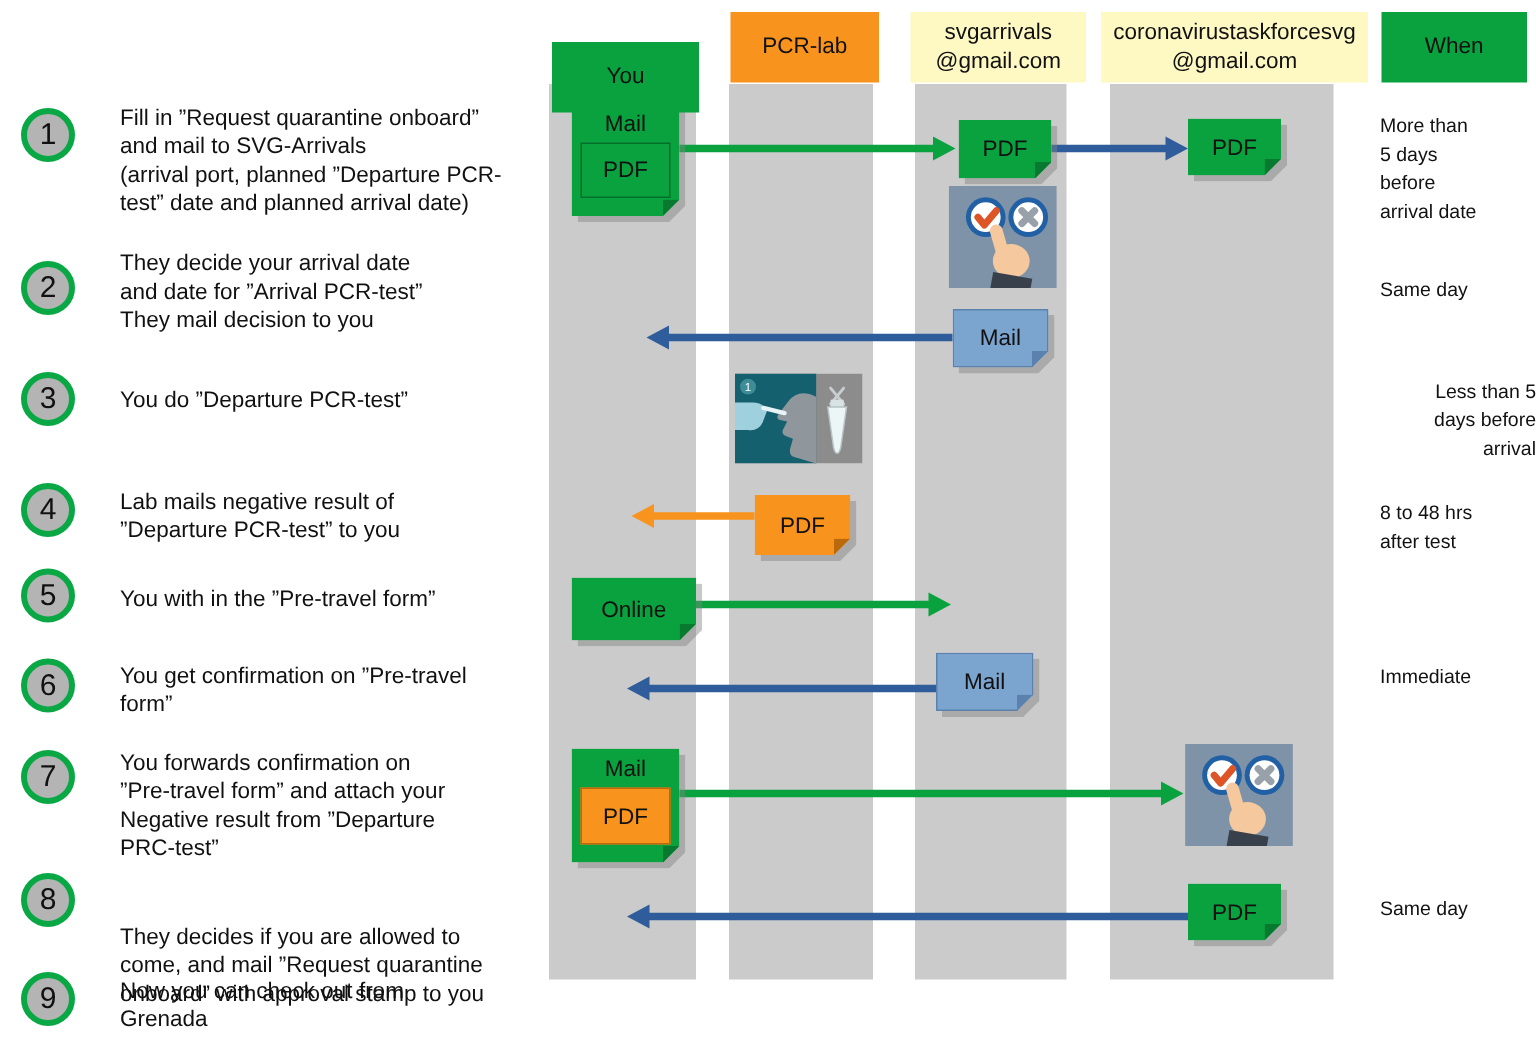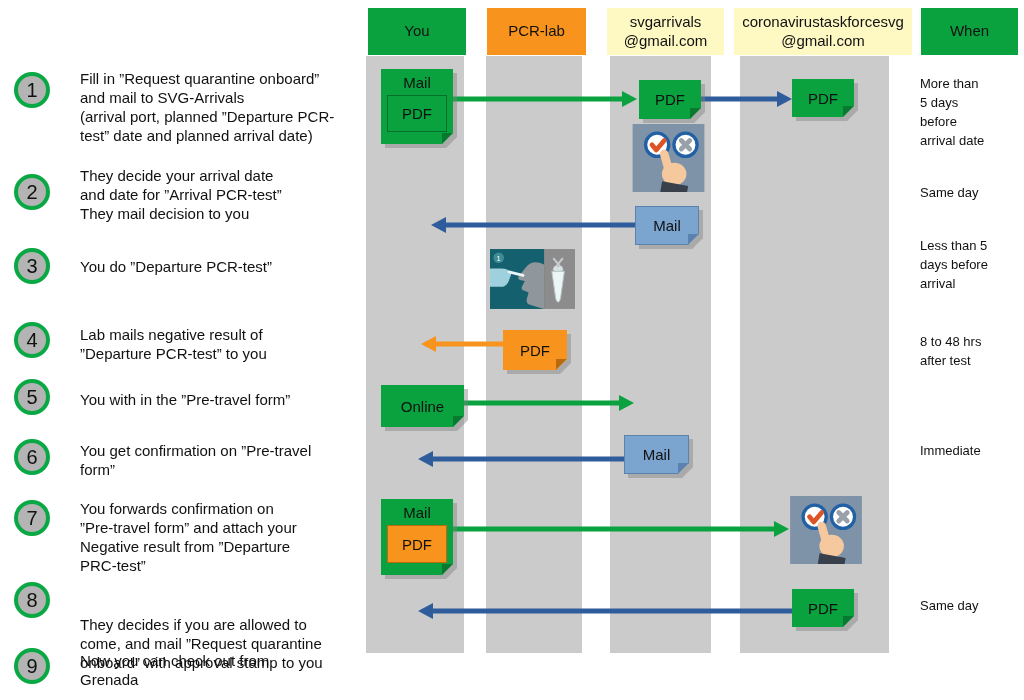--- a/index.html
+++ b/index.html
@@ -59,21 +59,21 @@
 </head>
 <body>
 
 <div id="canvas">
 
   <div class="lane" style="left:366px;width:98px;"></div>
   <div class="lane" style="left:486px;width:96px;"></div>
   <div class="lane" style="left:610px;width:101px;"></div>
   <div class="lane" style="left:740px;width:149px;"></div>
 
-  <div class="hdr green" style="left:368px;width:98px;">You</div>
+  <div class="hdr green" style="left:368px;width:98px;margin-top:20px;">You</div>
   <div class="hdr orange" style="left:487px;width:99px;">PCR-lab</div>
   <div class="hdr blue" style="left:607px;width:117px;">svgarrivals
 @gmail.com</div>
   <div class="hdr blue" style="left:734px;width:178px;">coronavirustaskforcesvg
 @gmail.com</div>
   <div class="hdr green" style="left:921px;width:97px;">When</div>
 
   <div class="circle" style="top:72px;">
       <span>1</span>
     </div>
@@ -123,21 +123,21 @@
 come, and mail ”Request quarantine
 onboard” with approval stamp to you</div>
   <div class="step-text" style="top:651px;">Now you can check out from
 Grenada</div>
 
   <div class="when" style="top:74px;">More than
 5 days
 before
 arrival date</div>
   <div class="when" style="top:183px;">Same day</div>
-  <div class="when" style="top:236px;">Less than 5
+  <div class="when" style="top:251px;text-align:right;">Less than 5
 days before
 arrival</div>
   <div class="when" style="top:332px;">8 to 48 hrs
 after test</div>
   <div class="when" style="top:441px;">Immediate</div>
   <div class="when" style="top:596px;">Same day</div>
 
   <div class="sticky-wrap" style="left:381px;top:69px;width:72px;height:75px;">
     <div class="sticky green composite">
       <div class="toplabel">Mail</div>

